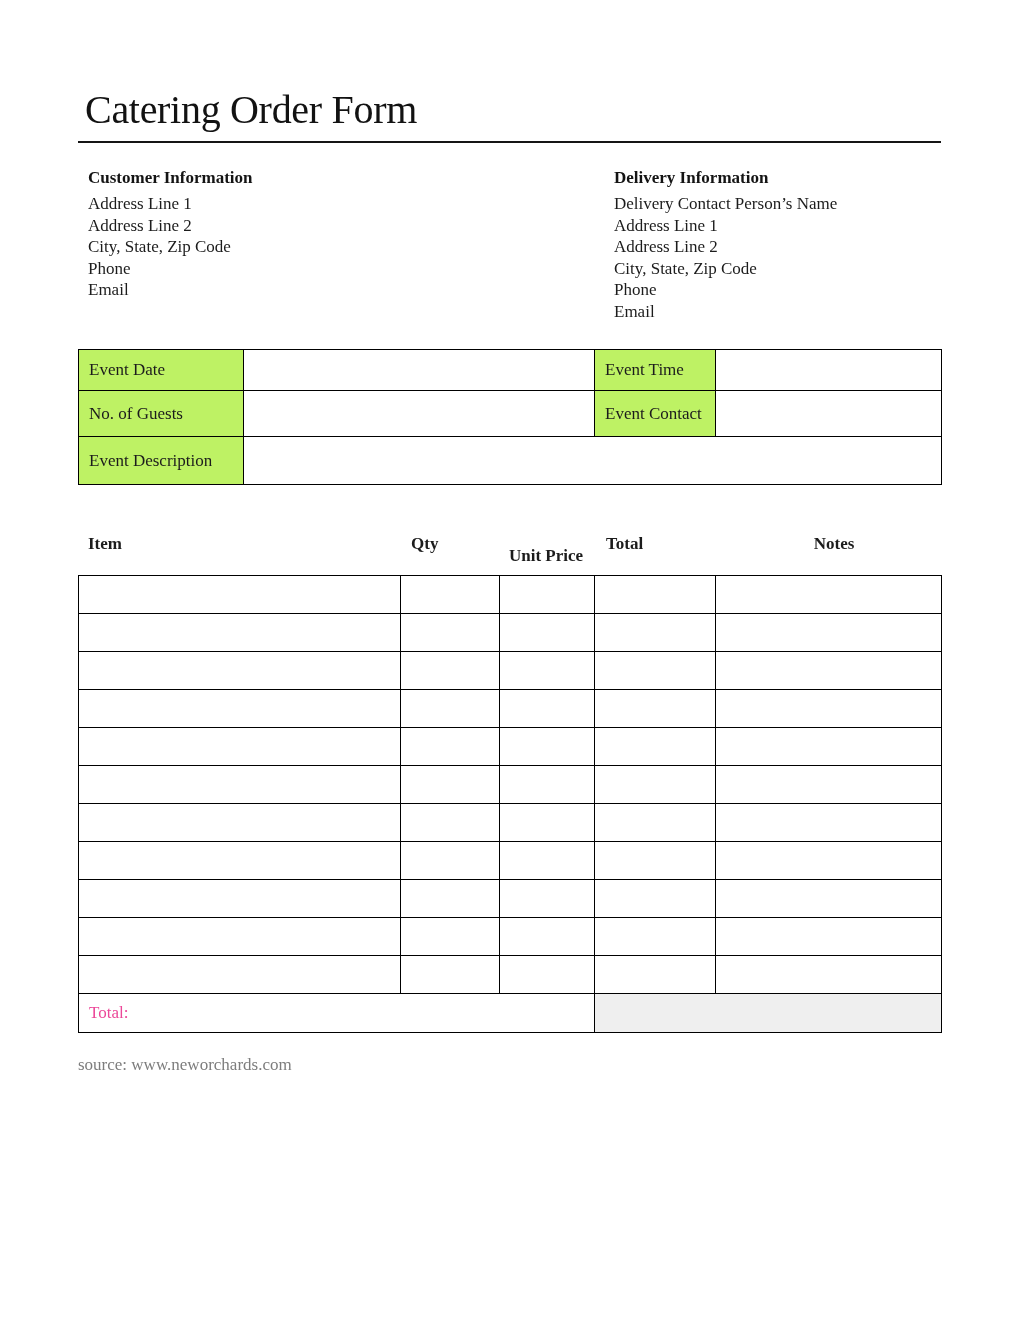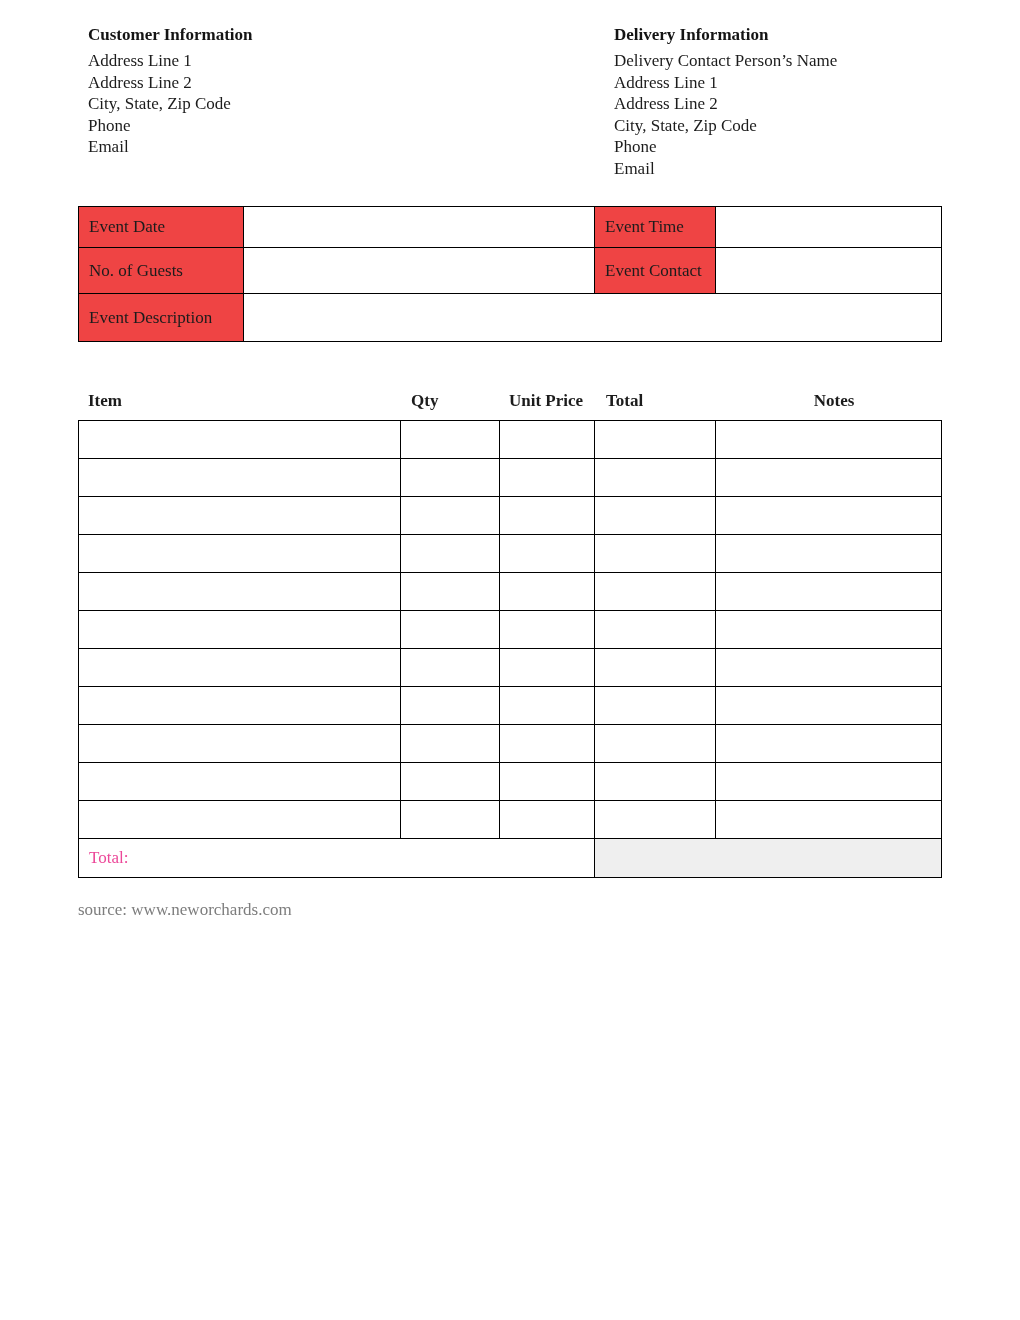--- a/index.html
+++ b/index.html
@@ -62,40 +62,40 @@
   table.form-table td {
     border: 1px solid #000000;
     font-size: 17px;
     font-weight: 400;
     text-align: left;
     vertical-align: middle;
     line-height: 21.5px;
     padding: 2px 8px 2px 10px;
   }
   table.form-table th {
-    background: #ef4444;
+    background: #bef264;
   }
   tr.ev-r1 td, tr.ev-r1 th { height: 41px; }
   tr.ev-r2 td, tr.ev-r2 th { height: 46px; }
   tr.ev-r3 td, tr.ev-r3 th { height: 47px; }
   tr.ev-r4 td, tr.ev-r4 th { height: 48px; }
 
   
   .order-section { margin-top: 48px; }
   .order-section h2 { padding-left: 10px; }
   .order-cols {
     display: flex;
     margin-top: 16px;
     font-size: 17px;
     line-height: 22px;
   }
   .order-cols span { display: block; padding-left: 10px; font-weight: bold; }
   .oc1 { width: 322px; }
   .oc2 { width: 99px;  padding-left: 11px !important; }
-  .oc3 { width: 95px; }
+  .oc3 { width: 95px; margin-top: 12px; }
   .oc4 { width: 121px; padding-left: 12px !important; }
   .oc5 { width: 226px; padding-left: 12px !important; text-align: center; }
   table.order-table { margin-top: 8px; }
   table.order-table tbody td { height: 38px; padding: 0 8px; }
   tr.total-row td { height: 39px; }
   td.total-label-cell {
     font-weight: 700;
     text-align: center;
     padding-right: 10px !important;
     color: #ec4899;
@@ -107,20 +107,21 @@
     margin-top: 22px;
     font-size: 17px;
     color: #7d7d7d;
   }
 </style>
 </head>
 <body>
 
 <div class="page">
 
+  <h1 class="title">Catering Order Form</h1>
 
   <div class="info-columns">
     <div class="info-col customer">
       <h2 class="section-heading">Customer Information</h2>
       <div class="info-lines">
         <div class="info-line">Address Line 1</div>
         <div class="info-line">Address Line 2</div>
         <div class="info-line">City, State, Zip Code</div>
         <div class="info-line">Phone</div>
         <div class="info-line">Email</div>

